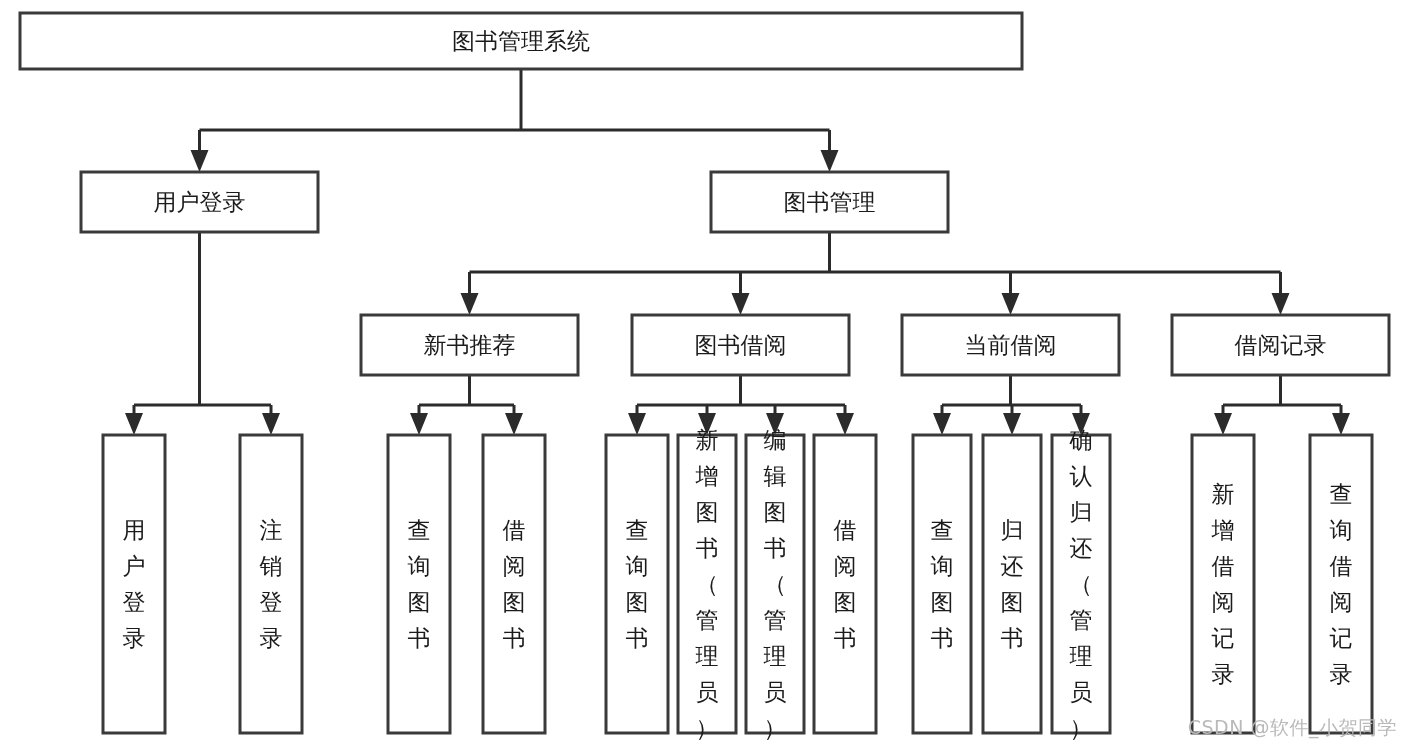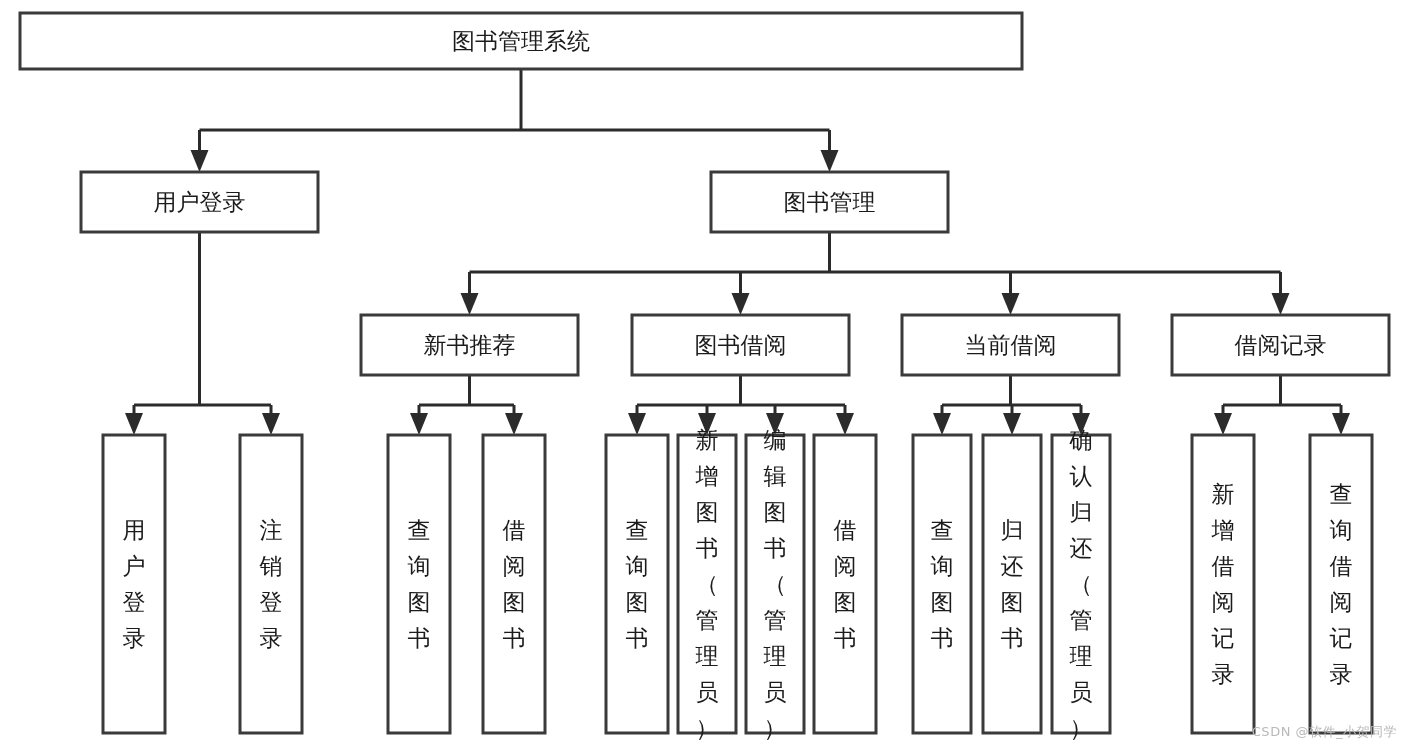--- a/index.html
+++ b/index.html
@@ -51,21 +51,21 @@
     fill: #1b1b1b;
     font-family: "DejaVu Sans", "Liberation Sans", sans-serif;
     font-size: 23px;
     text-anchor: middle;
   }
   .watermark {
     position: absolute;
     right: 8px;
     bottom: 6px;
     font-family: "DejaVu Sans", "Liberation Sans", sans-serif;
-    font-size: 13px;
+    font-size: 19px;
     color: #b9b9b9;
     letter-spacing: 0.5px;
     white-space: nowrap;
     user-select: none;
   }
 </style>
 </head>
 <body>
 
 <div id="diagram-root">

